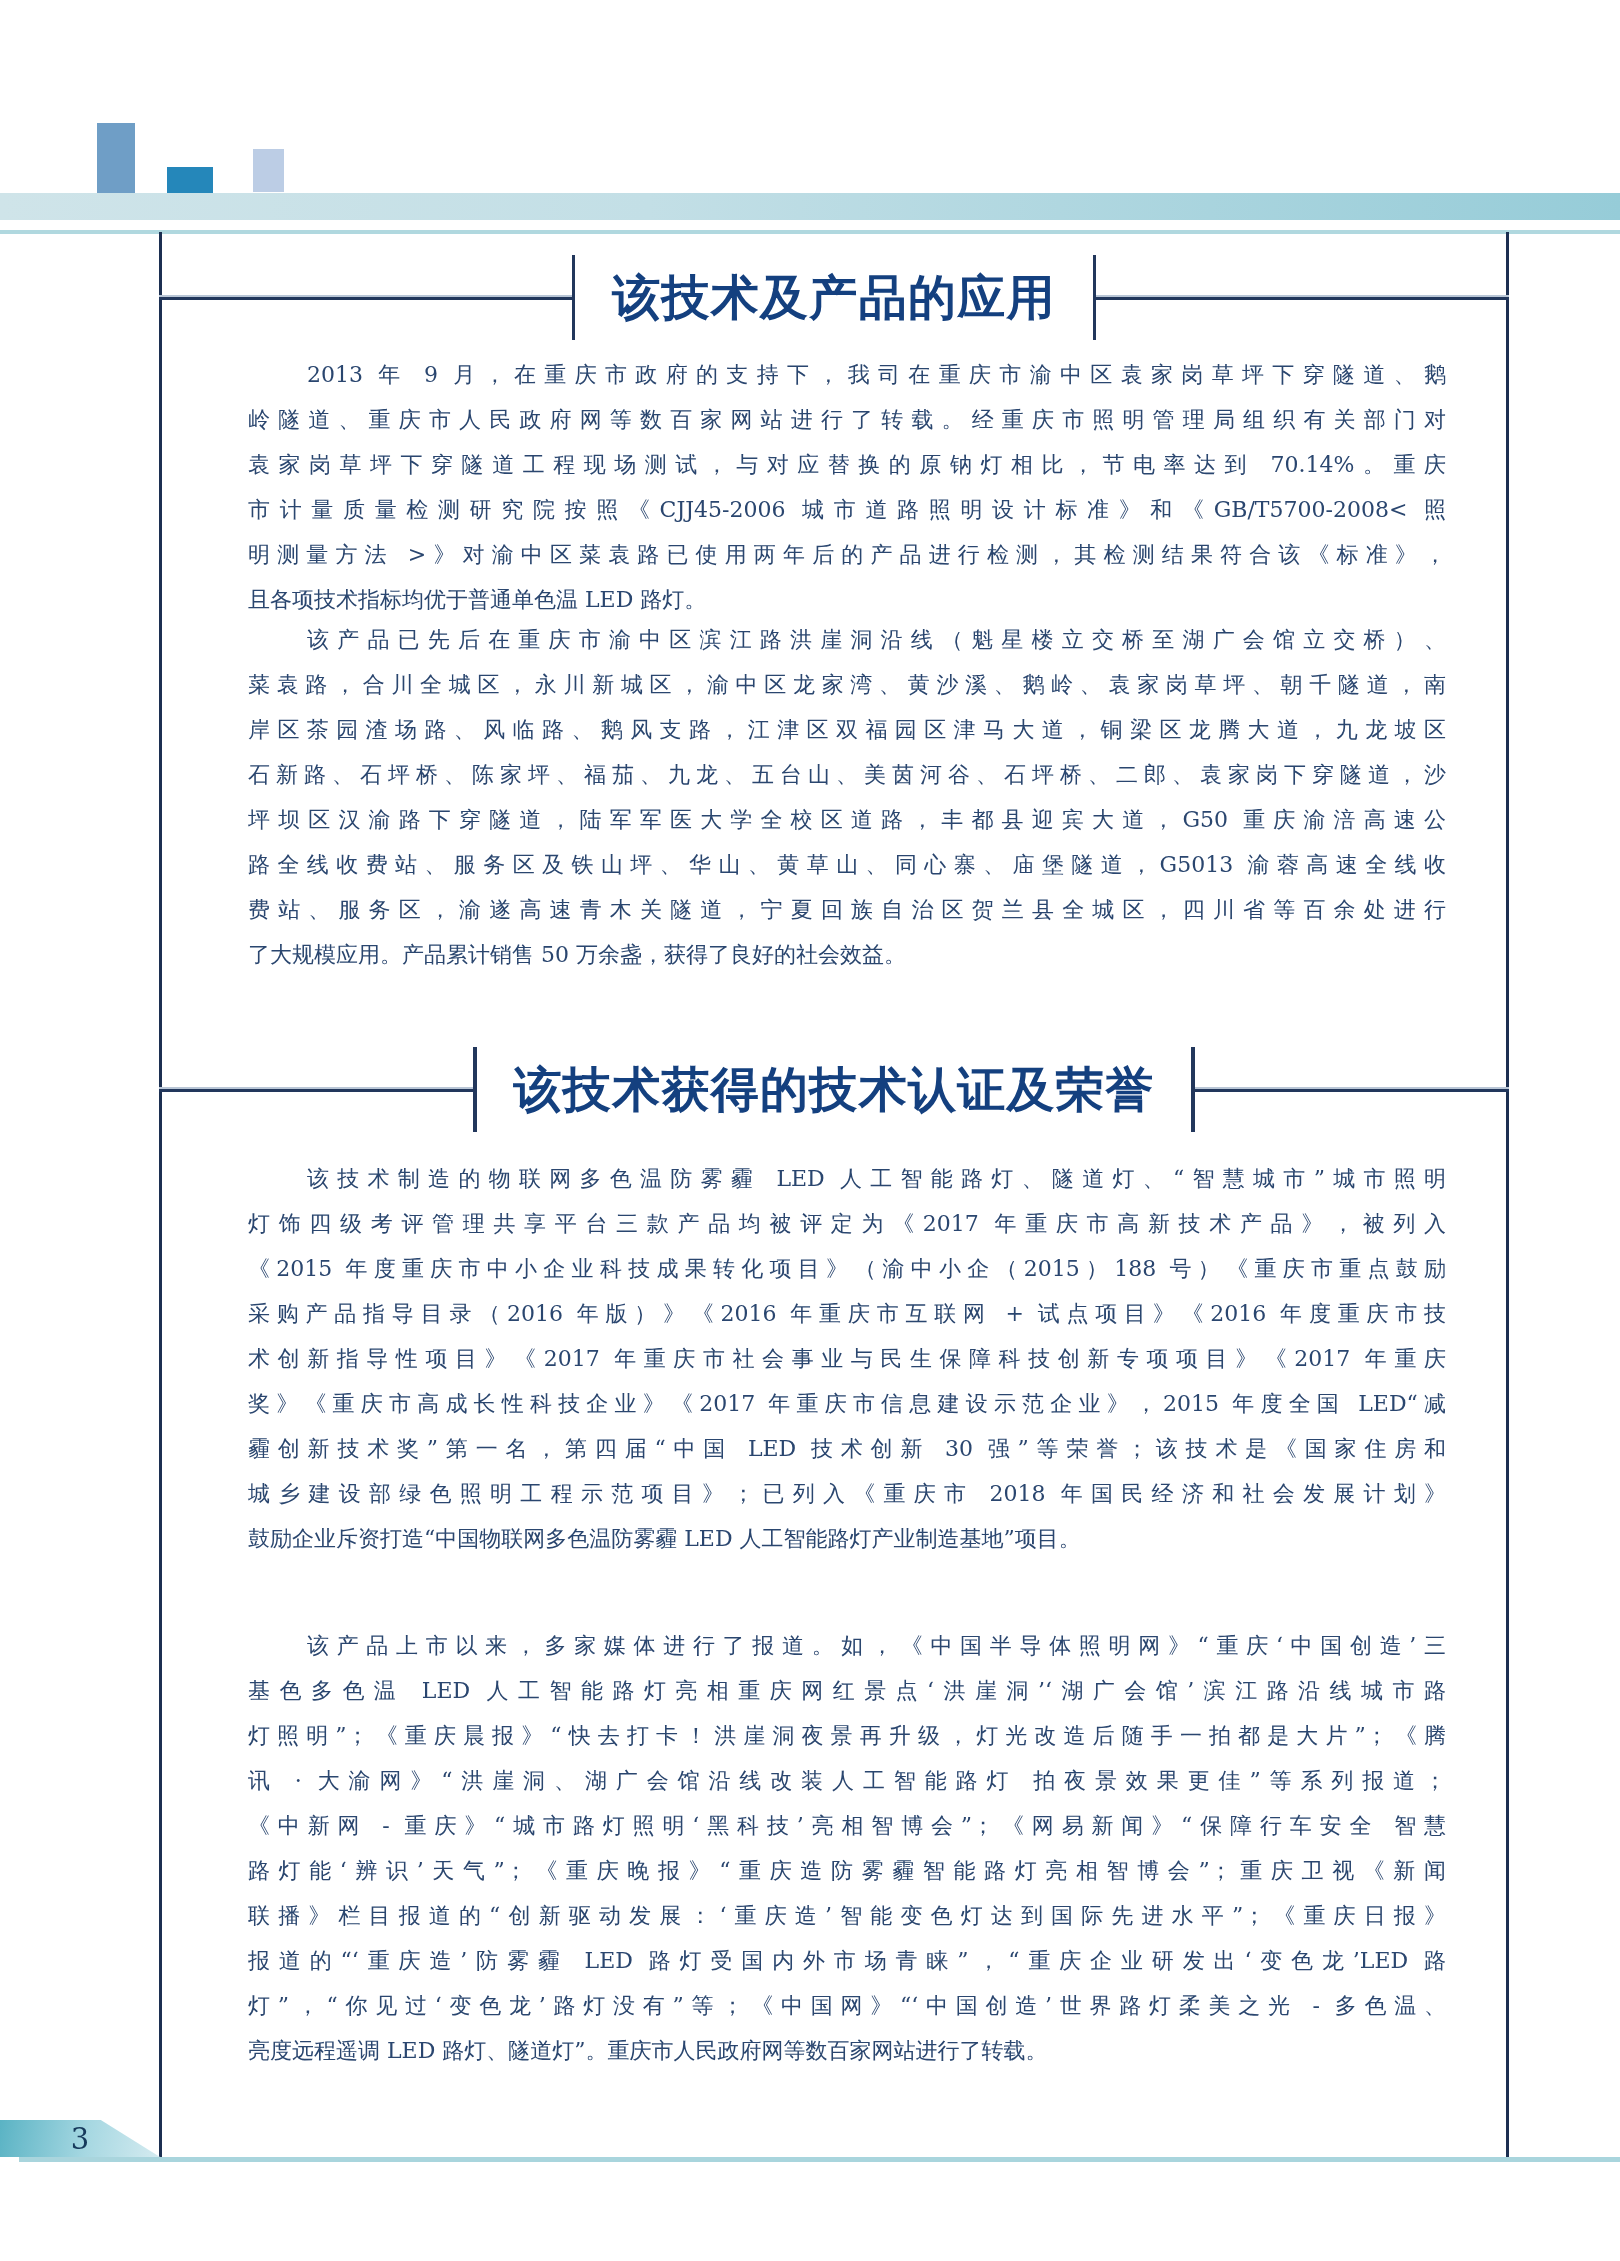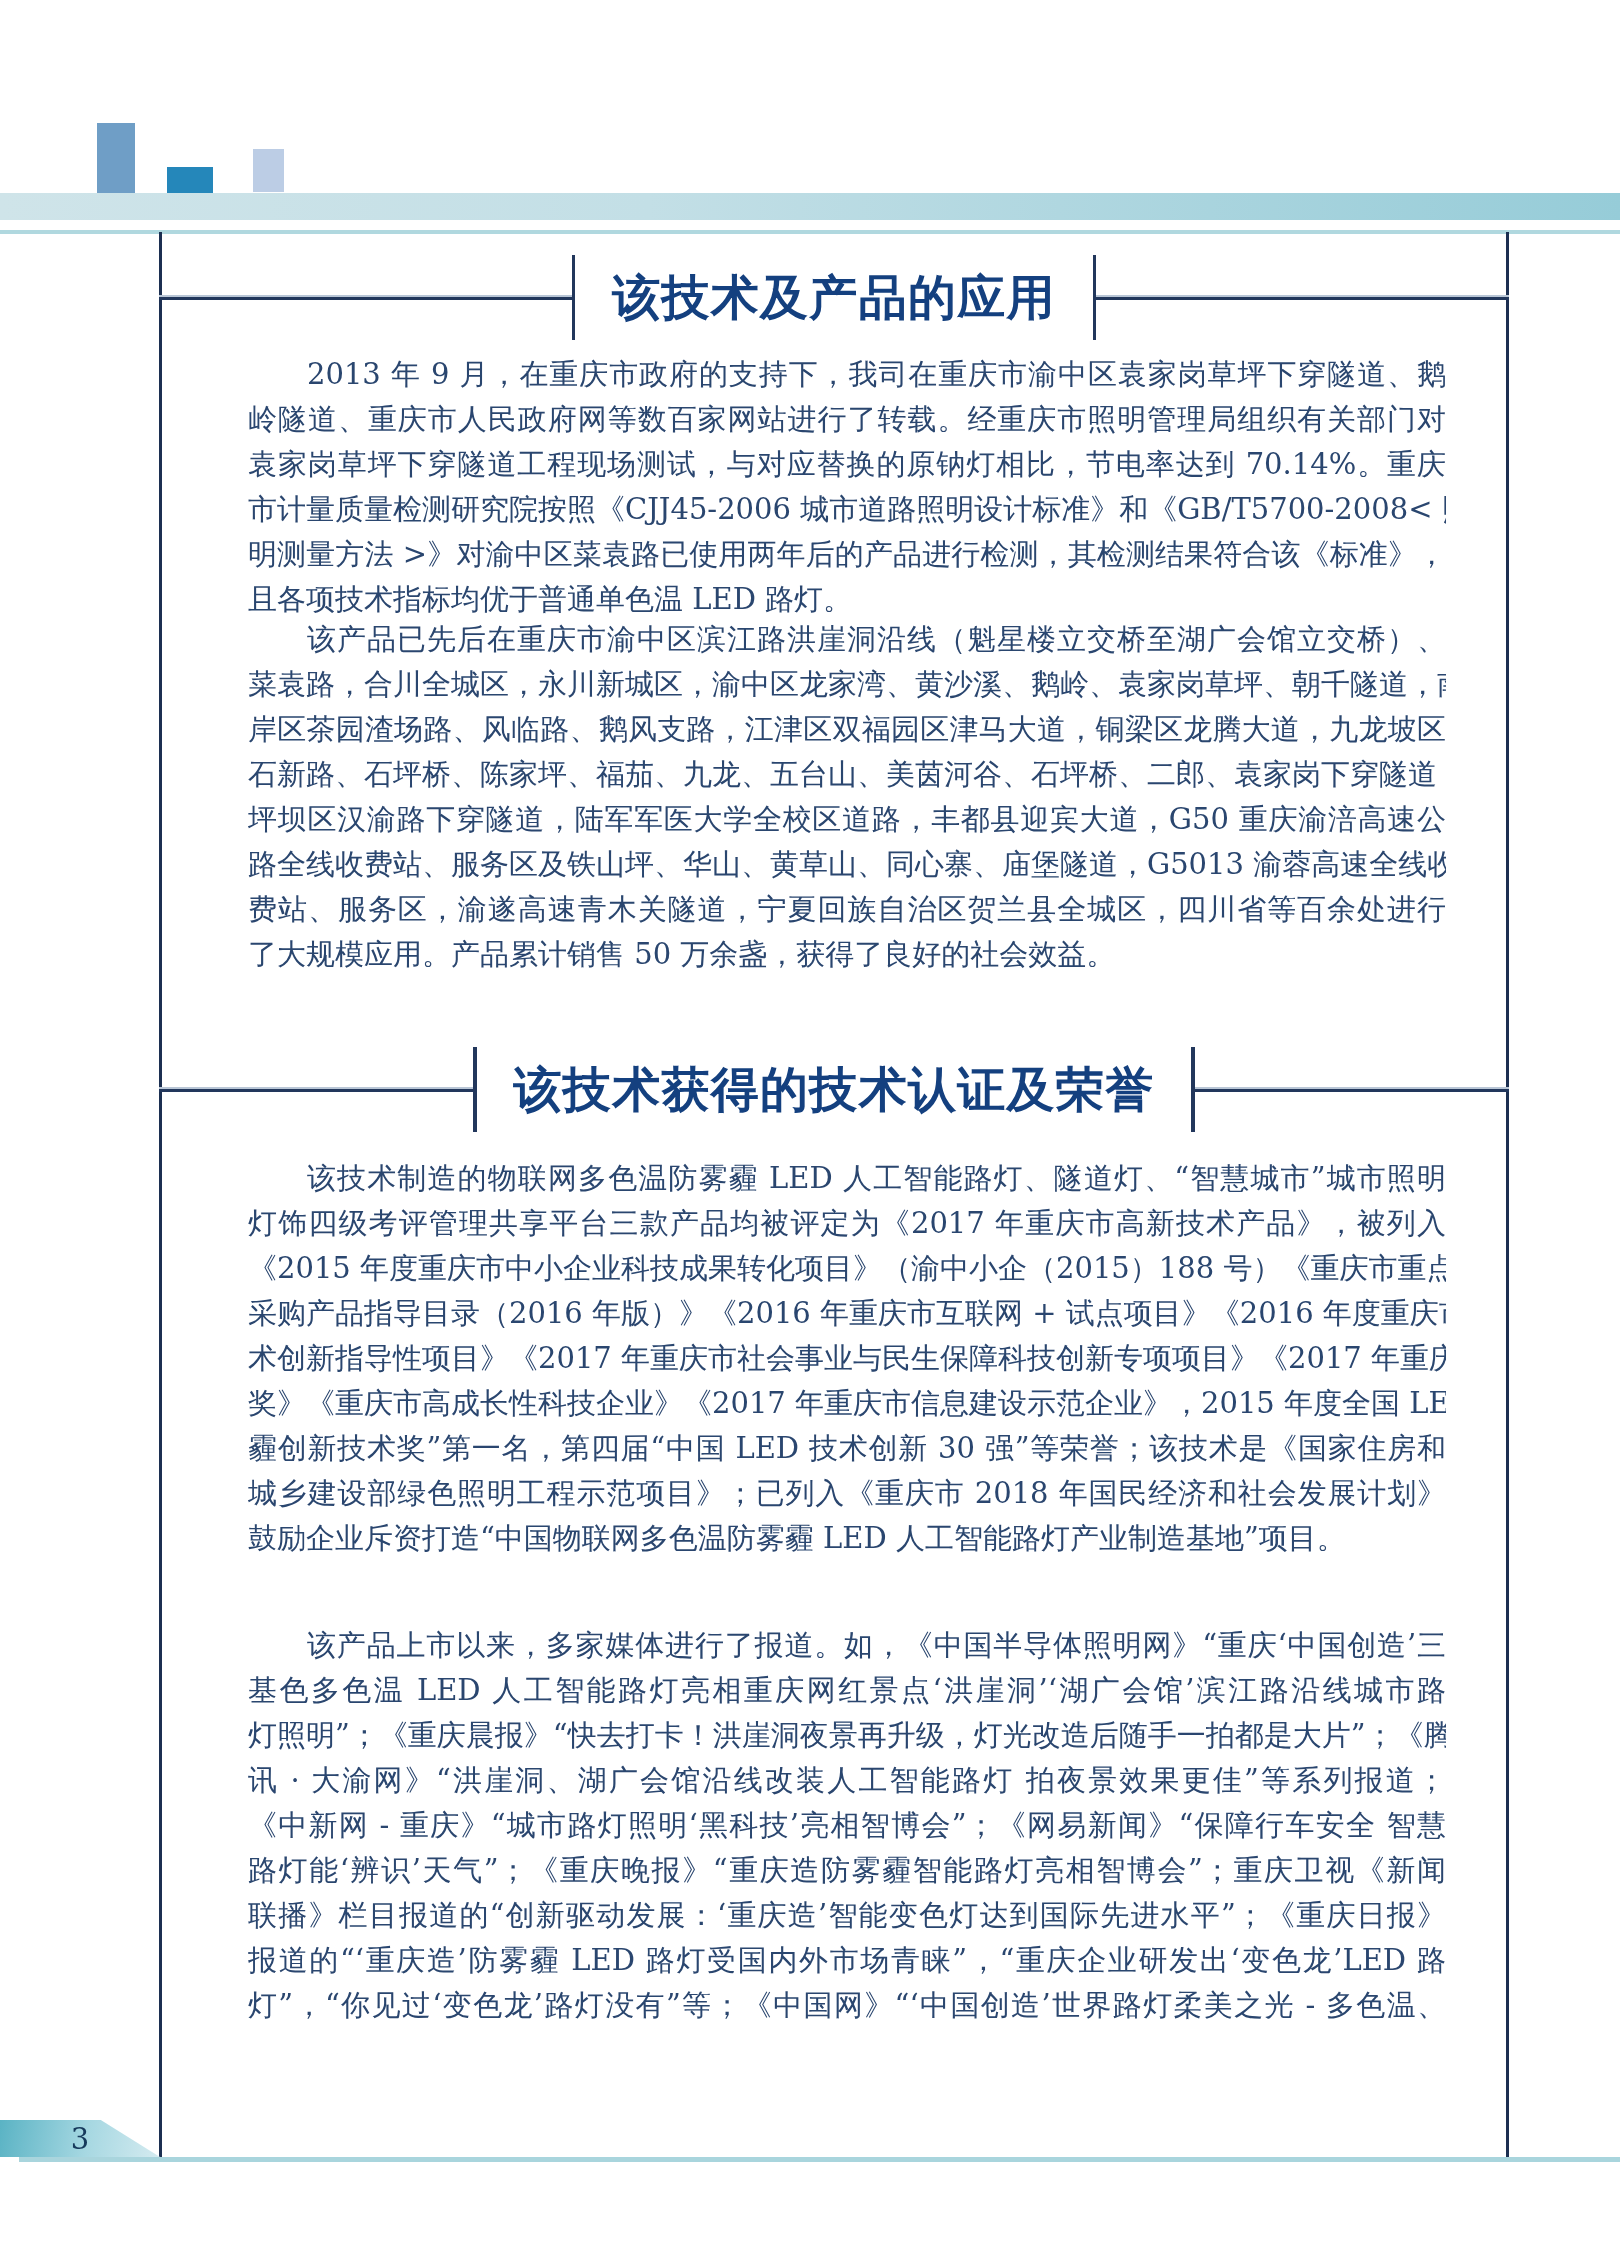--- a/index.html
+++ b/index.html
@@ -19,21 +19,21 @@
   .frame-right{left:1506px;}
   
   .heading{position:absolute;left:159px;width:1350px;height:89px;display:flex;align-items:center;}
   .h1pos{top:253px;}
   .h2pos{top:1045px;}
   .hrule{flex:1;height:5.7px;background:linear-gradient(180deg,#b9c6d6 0%,#b9c6d6 40%,#22375c 40%,#22375c 100%);}
   .htick{width:3.2px;height:85px;background:#22375c;flex:none;}
   .htitle{margin:0 37px;font-family:Liberation Sans, sans-serif;font-weight:bold;font-size:48px;
           color:#14407f;letter-spacing:1.3px;white-space:nowrap;}
   
-  .para{position:absolute;left:248px;width:1198px;font-size:29px;color:#2a466f;}
+  .para{position:absolute;left:248px;width:1198px;font-size:22px;color:#2a466f;}
   .p1{top:352px;}
   .p2{top:617px;}
   .p3{top:1156px;}
   .p4{top:1623px;}
   .ln{height:45px;line-height:45px;text-align:justify;text-align-last:justify;overflow:hidden;white-space:nowrap;}
   .ln.last{text-align-last:left;}
   .ln:first-child{text-indent:59px;}
   
   .badge{position:absolute;left:0;top:2120px;width:160px;height:37px;
          clip-path:polygon(0 0,63% 0,100% 100%,0 100%);
@@ -105,20 +105,21 @@
   <div class="para p4">
       <div class="ln">该产品上市以来，多家媒体进行了报道。如，《中国半导体照明网》“重庆‘中国创造’三</div>
       <div class="ln">基色多色温 LED 人工智能路灯亮相重庆网红景点‘洪崖洞’‘湖广会馆’滨江路沿线城市路</div>
       <div class="ln">灯照明”；《重庆晨报》“快去打卡！洪崖洞夜景再升级，灯光改造后随手一拍都是大片”；《腾</div>
       <div class="ln">讯 · 大渝网》“洪崖洞、湖广会馆沿线改装人工智能路灯  拍夜景效果更佳”等系列报道；</div>
       <div class="ln">《中新网 - 重庆》“城市路灯照明‘黑科技’亮相智博会”；《网易新闻》“保障行车安全  智慧</div>
       <div class="ln">路灯能‘辨识’天气”；《重庆晚报》“重庆造防雾霾智能路灯亮相智博会”；重庆卫视《新闻</div>
       <div class="ln">联播》栏目报道的“创新驱动发展：‘重庆造’智能变色灯达到国际先进水平”；《重庆日报》</div>
       <div class="ln">报道的“‘重庆造’防雾霾 LED 路灯受国内外市场青睐”，“重庆企业研发出‘变色龙’LED 路</div>
       <div class="ln">灯”，“你见过‘变色龙’路灯没有”等；《中国网》“‘中国创造’世界路灯柔美之光 - 多色温、</div>
+      <div class="ln last">亮度远程遥调 LED 路灯、隧道灯”。重庆市人民政府网等数百家网站进行了转载。</div>
     </div>
 
   <div class="badge">
     <span>3</span>
   </div>
   <div class="bottom-rule"></div>
 
 </div>
 
 

